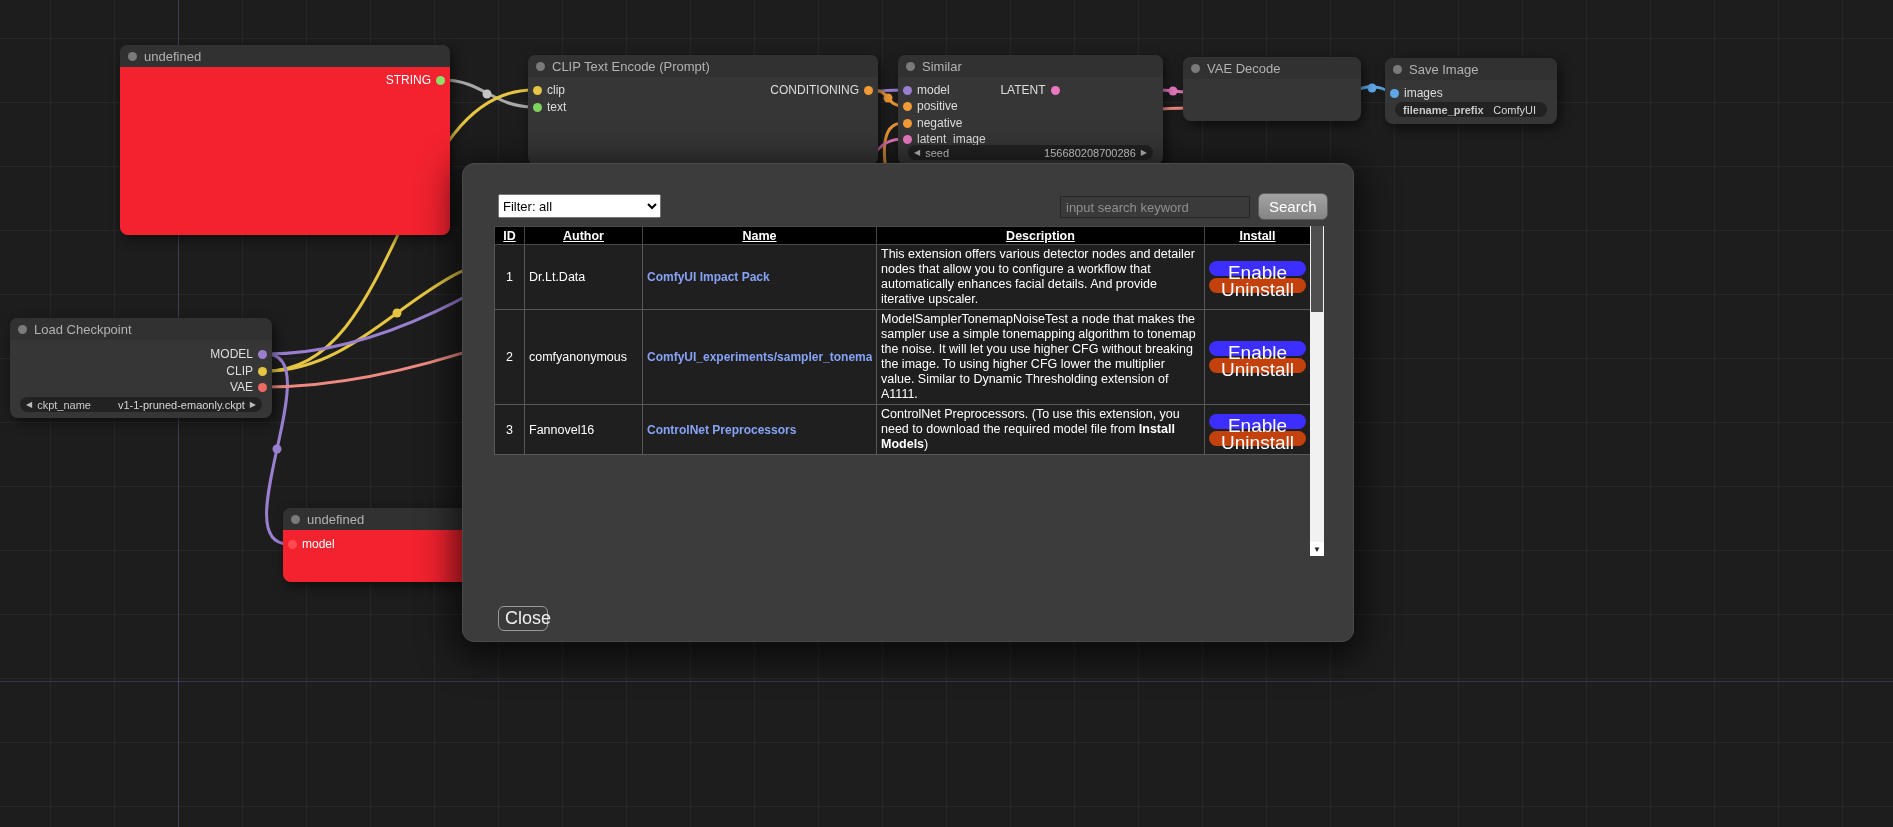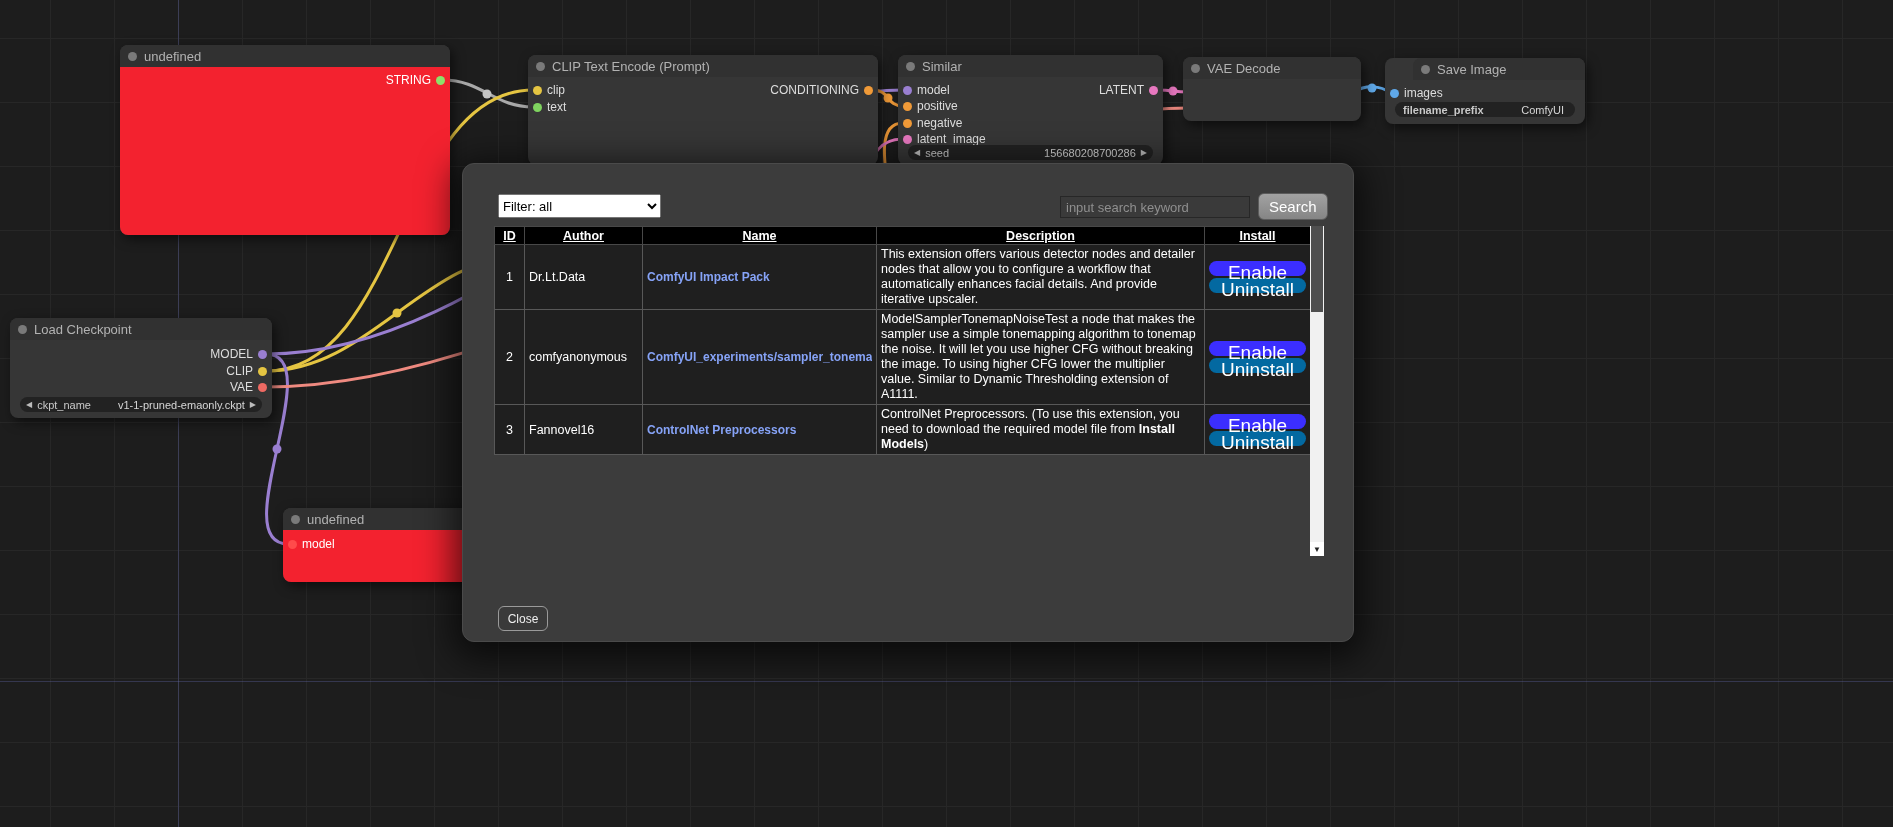--- a/index.html
+++ b/index.html
@@ -37,25 +37,25 @@
   .search-btn{position:absolute;left:795px;top:29px;height:27px;padding:0 10px;background:linear-gradient(#a2a2a2,#858585);border:1px solid #5c5c5c;border-radius:6px;color:#fff;font-size:15px;font-family:inherit;}
   .tablewrap{position:absolute;left:31px;top:62px;width:830px;height:330px;}
   table.ext{border-collapse:collapse;table-layout:fixed;width:816px;color:#fff;font-size:12.5px;}
   table.ext th{background:#000;border:1px solid #484848;font-weight:bold;font-size:12.5px;height:17px;padding:0;color:#fff;text-decoration:underline;}
   table.ext td{background:#1f1f1f;border:1px solid #585858;padding:2px 4px;vertical-align:middle;}
   td.c{text-align:center;}
   td.desc{vertical-align:top;line-height:15px;}
   a.ext-link{color:#86a3f7;font-weight:bold;font-size:12px;text-decoration:none;white-space:nowrap;display:block;overflow:hidden;}
   .btn-install{display:block;width:97px;height:15px;margin:2px auto;border:none;border-radius:11px;color:#fff;font-size:19px;font-family:inherit;line-height:21px;}
   .btn-enable{background:#3b2eff;}
-  .btn-uninstall{background:#0369a1;}
+  .btn-uninstall{background:#c2410c;}
   .sbar{position:absolute;left:816px;top:0;width:14px;height:330px;background:#f1f1f1;}
   .sb-thumb{position:absolute;left:1px;top:0;width:12px;height:86px;background:#4f4f4f;}
   .sb-down{position:absolute;left:0;bottom:0;width:14px;height:14px;background:#fff;color:#222;font-size:8px;display:flex;align-items:center;justify-content:center;}
-  .close-btn{position:absolute;left:35px;top:442px;width:50px;height:25px;background:#3a3a3a;border:1px solid #9a9a9a;border-radius:6px;color:#eee;font-size:12px;font-family:inherit;}
+  .close-btn{position:absolute;left:35px;top:442px;width:50px;height:25px;background:#3a3a3a;border:1px solid #9a9a9a;border-radius:6px;color:#eee;font-size:18px;font-family:inherit;}
 </style>
 </head>
 <body>
 
 <div class="canvas">
   <div class="axis-v"></div>
   <div class="axis-h"></div>
 
   <svg class="wires" width="1893" height="827">
     <path d="M443,80 C482,80 494,107 533,107" stroke="#a9a9a9" stroke-width="3" fill="none"></path>
@@ -127,41 +127,41 @@
         <span class="slot-label">positive</span>
       </div>
       <div class="slot" style="top:38px;">
         <span class="sdot" style="background:#f09a38;"></span>
         <span class="slot-label">negative</span>
       </div>
       <div class="slot" style="top:54px;">
         <span class="sdot" style="background:#e878c0;"></span>
         <span class="slot-label">latent_image</span>
       </div>
-      <div class="slot out" style="top:5px;">
+      <div class="slot out" style="top:5px;justify-content:center;">
         <span class="slot-label">LATENT</span>
         <span class="sdot" style="background:#e878c0;"></span>
       </div>
       <div class="widget" style="top:68px;">
         <span class="warrow">◀</span>
         <span class="wlabel">seed</span>
         <span class="wvalue">156680208700286</span>
         <span class="warrow">▶</span>
       </div>
     </div>
   </div>
 
   <div class="node" style="left:1183px;top:57px;width:178px;height:64px;">
     <div class="node-header">
       <span class="title-dot"></span>
       <span class="node-title">VAE Decode</span>
     </div>
   </div>
 
-  <div class="node" style="left:1385px;top:58px;width:172px;height:66px;padding-left:28px;">
+  <div class="node" style="left:1385px;top:58px;width:172px;height:66px;">
     <div class="node-header">
       <span class="title-dot"></span>
       <span class="node-title">Save Image</span>
     </div>
     <div class="node-body">
       <div class="slot" style="top:5px;text-align:center;">
         <span class="sdot" style="background:#5fa8e8;"></span>
         <span class="slot-label">images</span>
       </div>
       <div class="widget" style="top:22px;">

